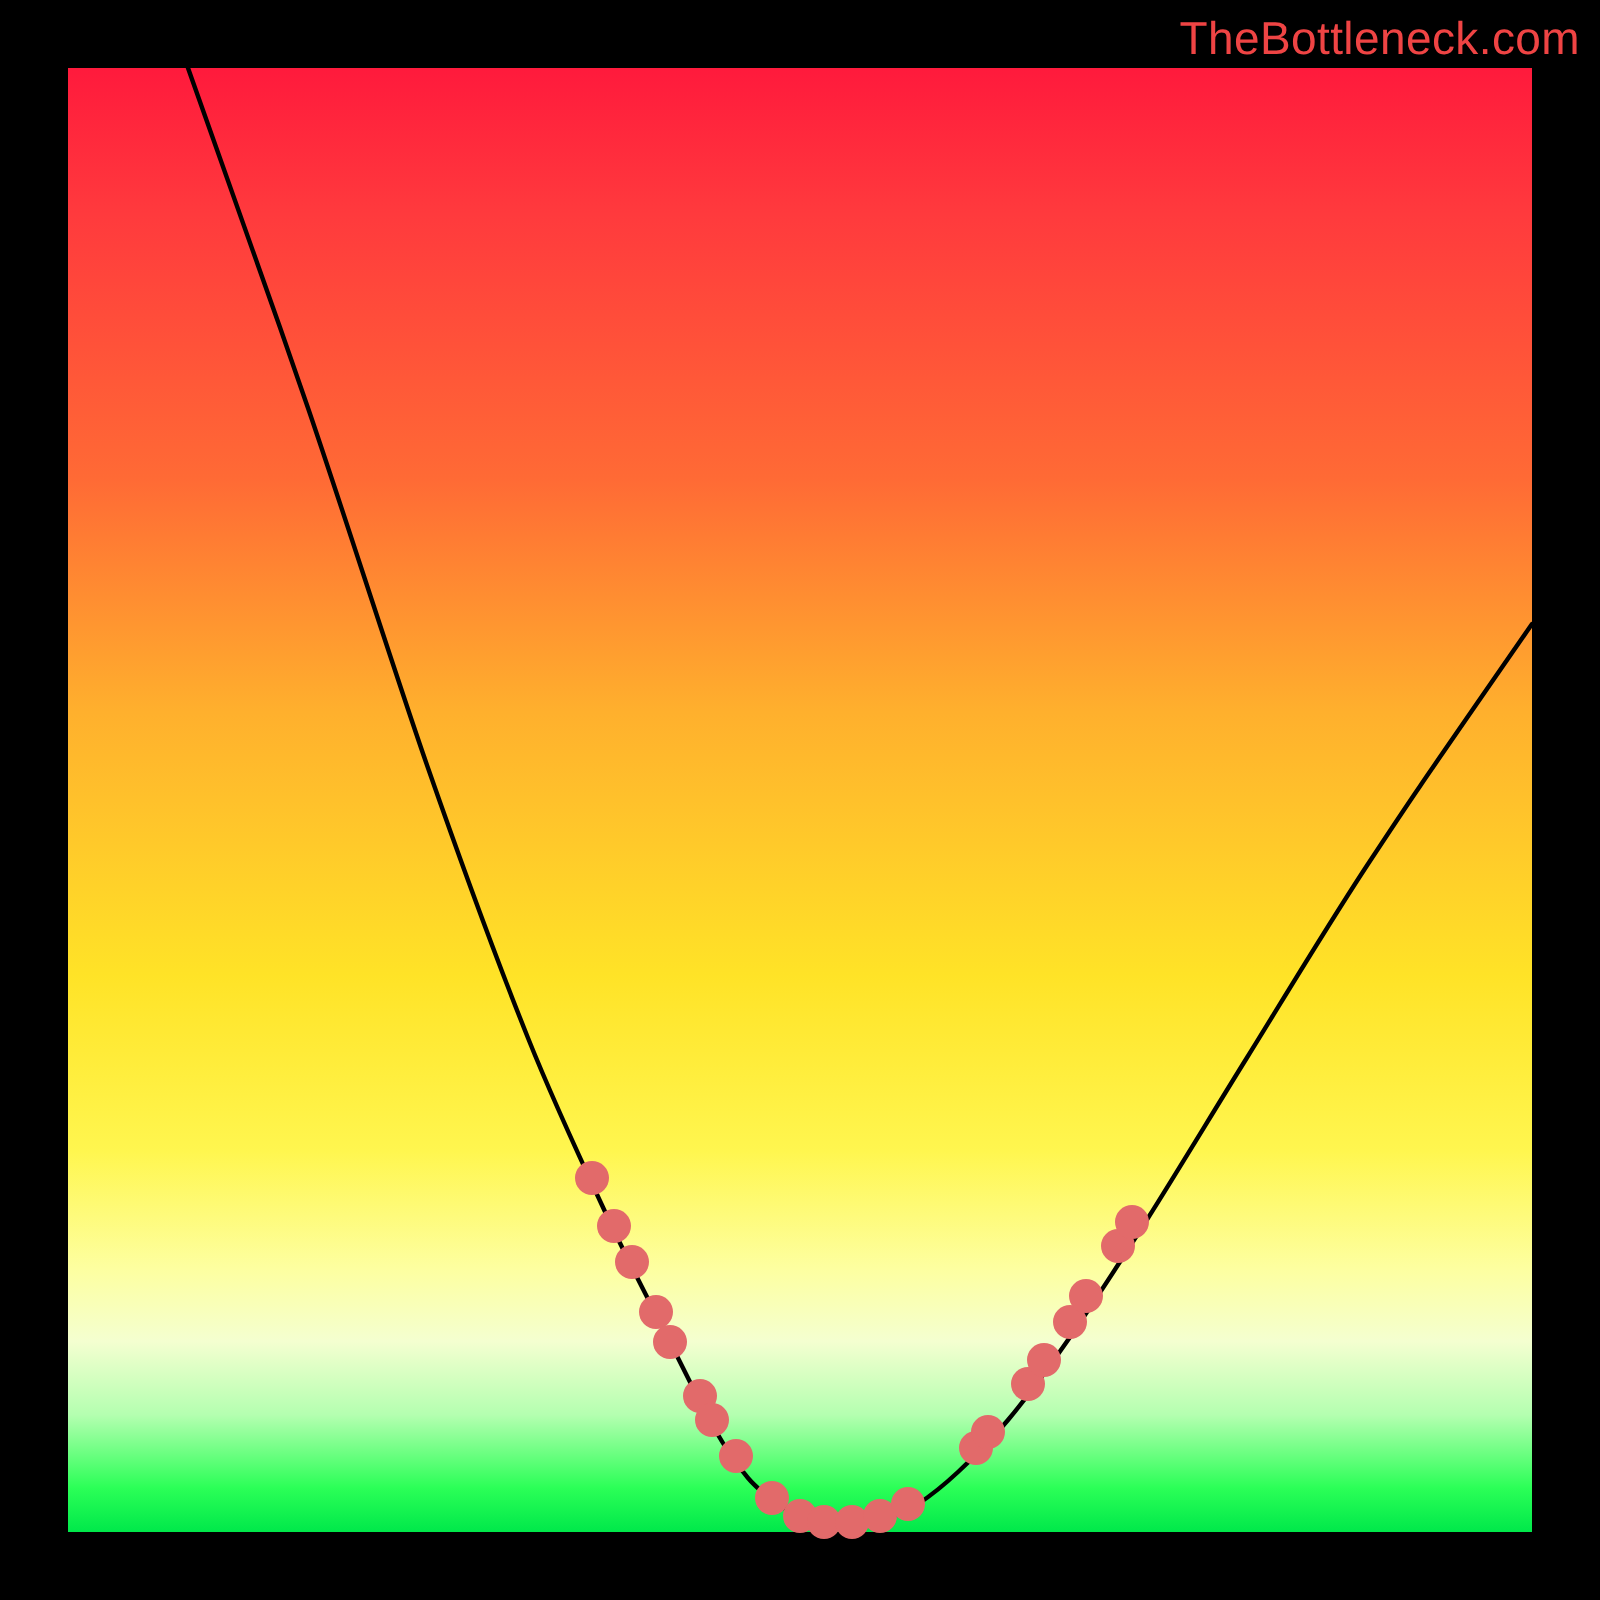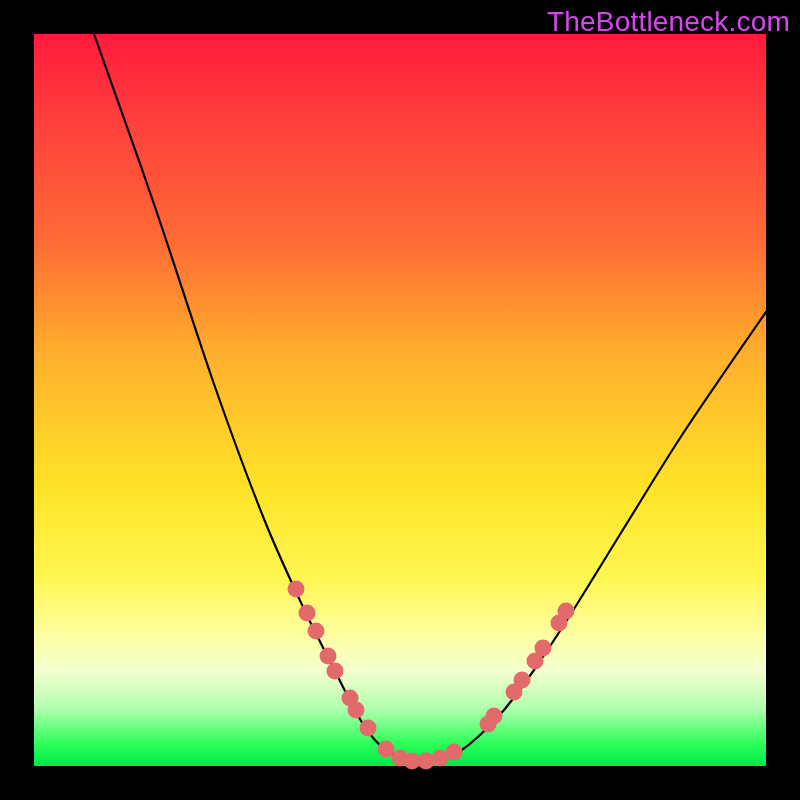--- a/index.html
+++ b/index.html
@@ -38,22 +38,22 @@
       #f4ffd0 87%,
       #b4ffb0 92%,
       #2bff57 97%,
       #00e84a 100%
     );
   }
   .watermark {
     position: absolute;
     top: 6px;
     right: 10px;
-    color: #d946ef;
-    font-size: 28px;
+    color: #ef4444;
+    font-size: 23px;
     letter-spacing: 0.2px;
   }
   svg.curve {
     position: absolute;
     left: 0;
     top: 0;
     width: 732px;
     height: 732px;
     overflow: visible;
   }

